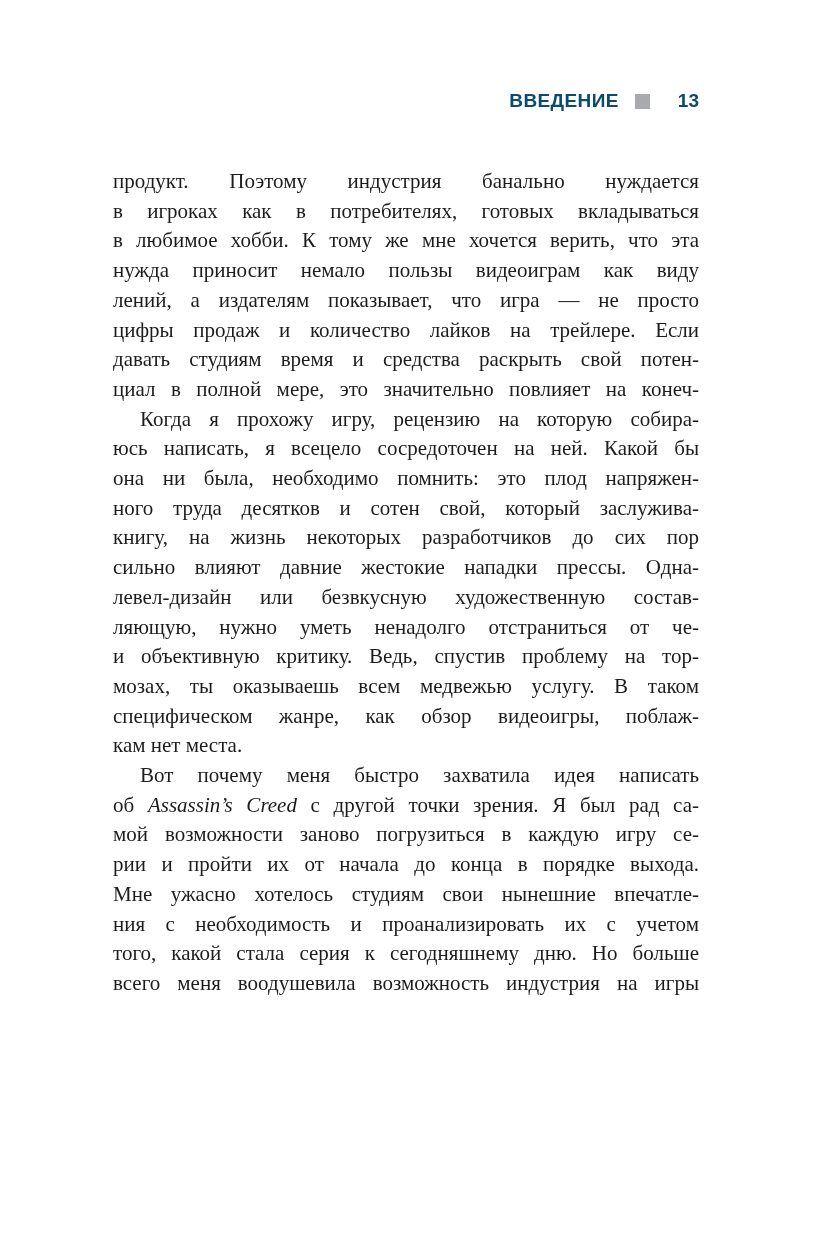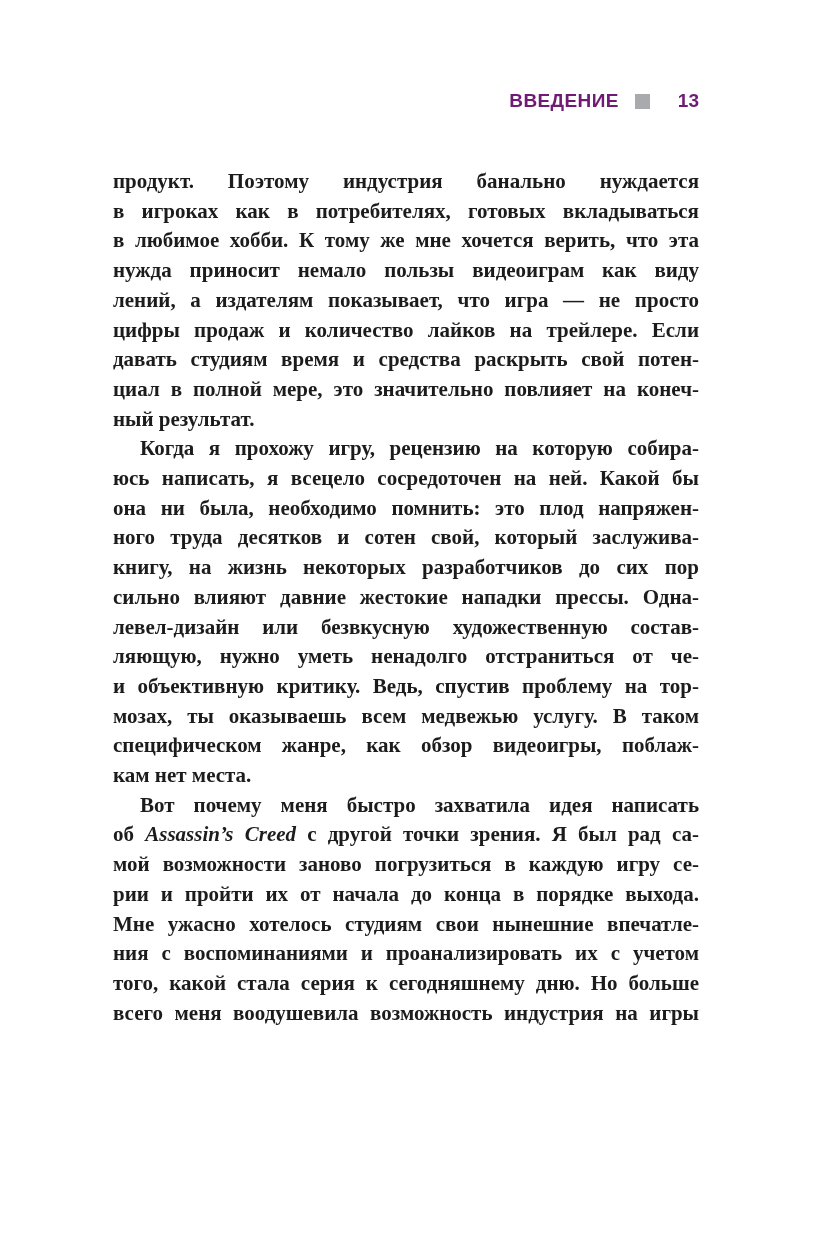--- a/index.html
+++ b/index.html
@@ -17,40 +17,40 @@
   .running-head {
     position: absolute;
     left: 113px; top: 90px;
     width: 586px; height: 22px;
     display: flex;
     align-items: center;
     justify-content: flex-end;
     font-family: "Liberation Sans", sans-serif;
     font-weight: 700;
     font-size: 19px;
-    color: #701a75;
+    color: #0c4a6e;
   }
   .running-head .section { letter-spacing: 0.4px; }
   .sep-square {
     width: 15px; height: 15px;
     background: #a9aaae;
     margin-left: 16px;
     margin-right: 28px;
     flex: 0 0 auto;
   }
   .text-block {
     position: absolute;
     left: 113px; top: 167px;
     width: 586px;
     font-family: "Liberation Serif", serif;
     font-size: 21px;
     line-height: 29.7px;
     color: #1c1c1c;
   }
-  .para { margin: 0; padding: 0; font-weight: bold; }
+  .para { margin: 0; padding: 0; }
   .line {
     text-align: justify;
     text-align-last: justify;
     white-space: normal;
     overflow: hidden;
   }
   .line.endline { text-align-last: left; }
   .line.indent { text-indent: 27px; }
   .em { font-style: italic; }
 </style>
@@ -68,21 +68,20 @@
   <main class="text-block" id="text-block">
       <div class="para">
         <div class="line"><span>продукт. Поэтому индустрия банально нуждается</span></div>
         <div class="line"><span>в игроках как в потребителях, готовых вкладываться</span></div>
         <div class="line"><span>в любимое хобби. К тому же мне хочется верить, что эта</span></div>
         <div class="line"><span>нужда приносит немало пользы видеоиграм как виду</span></div>
         <div class="line"><span>лений, а издателям показывает, что игра — не просто</span></div>
         <div class="line"><span>цифры продаж и количество лайков на трейлере. Если</span></div>
         <div class="line"><span>давать студиям время и средства раскрыть свой потен-</span></div>
         <div class="line"><span>циал в полной мере, это значительно повлияет на конеч-</span></div>
-        <div class="line endline"><span>ный результат.</span></div>
       </div>
       <div class="para">
         <div class="line indent"><span>Когда я прохожу игру, рецензию на которую собира-</span></div>
         <div class="line"><span>юсь написать, я всецело сосредоточен на ней. Какой бы</span></div>
         <div class="line"><span>она ни была, необходимо помнить: это плод напряжен-</span></div>
         <div class="line"><span>ного труда десятков и сотен свой, который заслужива-</span></div>
         <div class="line"><span>книгу, на жизнь некоторых разработчиков до сих пор</span></div>
         <div class="line"><span>сильно влияют давние жестокие нападки прессы. Одна-</span></div>
         <div class="line"><span>левел-дизайн или безвкусную художественную состав-</span></div>
         <div class="line"><span>ляющую, нужно уметь ненадолго отстраниться от че-</span></div>
@@ -90,19 +89,19 @@
         <div class="line"><span>мозах, ты оказываешь всем медвежью услугу. В таком</span></div>
         <div class="line"><span>специфическом жанре, как обзор видеоигры, поблаж-</span></div>
         <div class="line endline"><span>кам нет места.</span></div>
       </div>
       <div class="para">
         <div class="line indent"><span>Вот почему меня быстро захватила идея написать</span></div>
         <div class="line"><span>об </span><span class="em">Assassin’s Creed</span><span> с другой точки зрения. Я был рад са-</span></div>
         <div class="line"><span>мой возможности заново погрузиться в каждую игру се-</span></div>
         <div class="line"><span>рии и пройти их от начала до конца в порядке выхода.</span></div>
         <div class="line"><span>Мне ужасно хотелось студиям свои нынешние впечатле-</span></div>
-        <div class="line"><span>ния с воспоминаниями и проанализировать их с учетом</span></div>
+        <div class="line"><span>ния с необходимость и проанализировать их с учетом</span></div>
         <div class="line"><span>того, какой стала серия к сегодняшнему дню. Но больше</span></div>
         <div class="line"><span>всего меня воодушевила возможность индустрия на игры</span></div>
       </div>
     </main>
 
 </div>
 
 </body></html>

